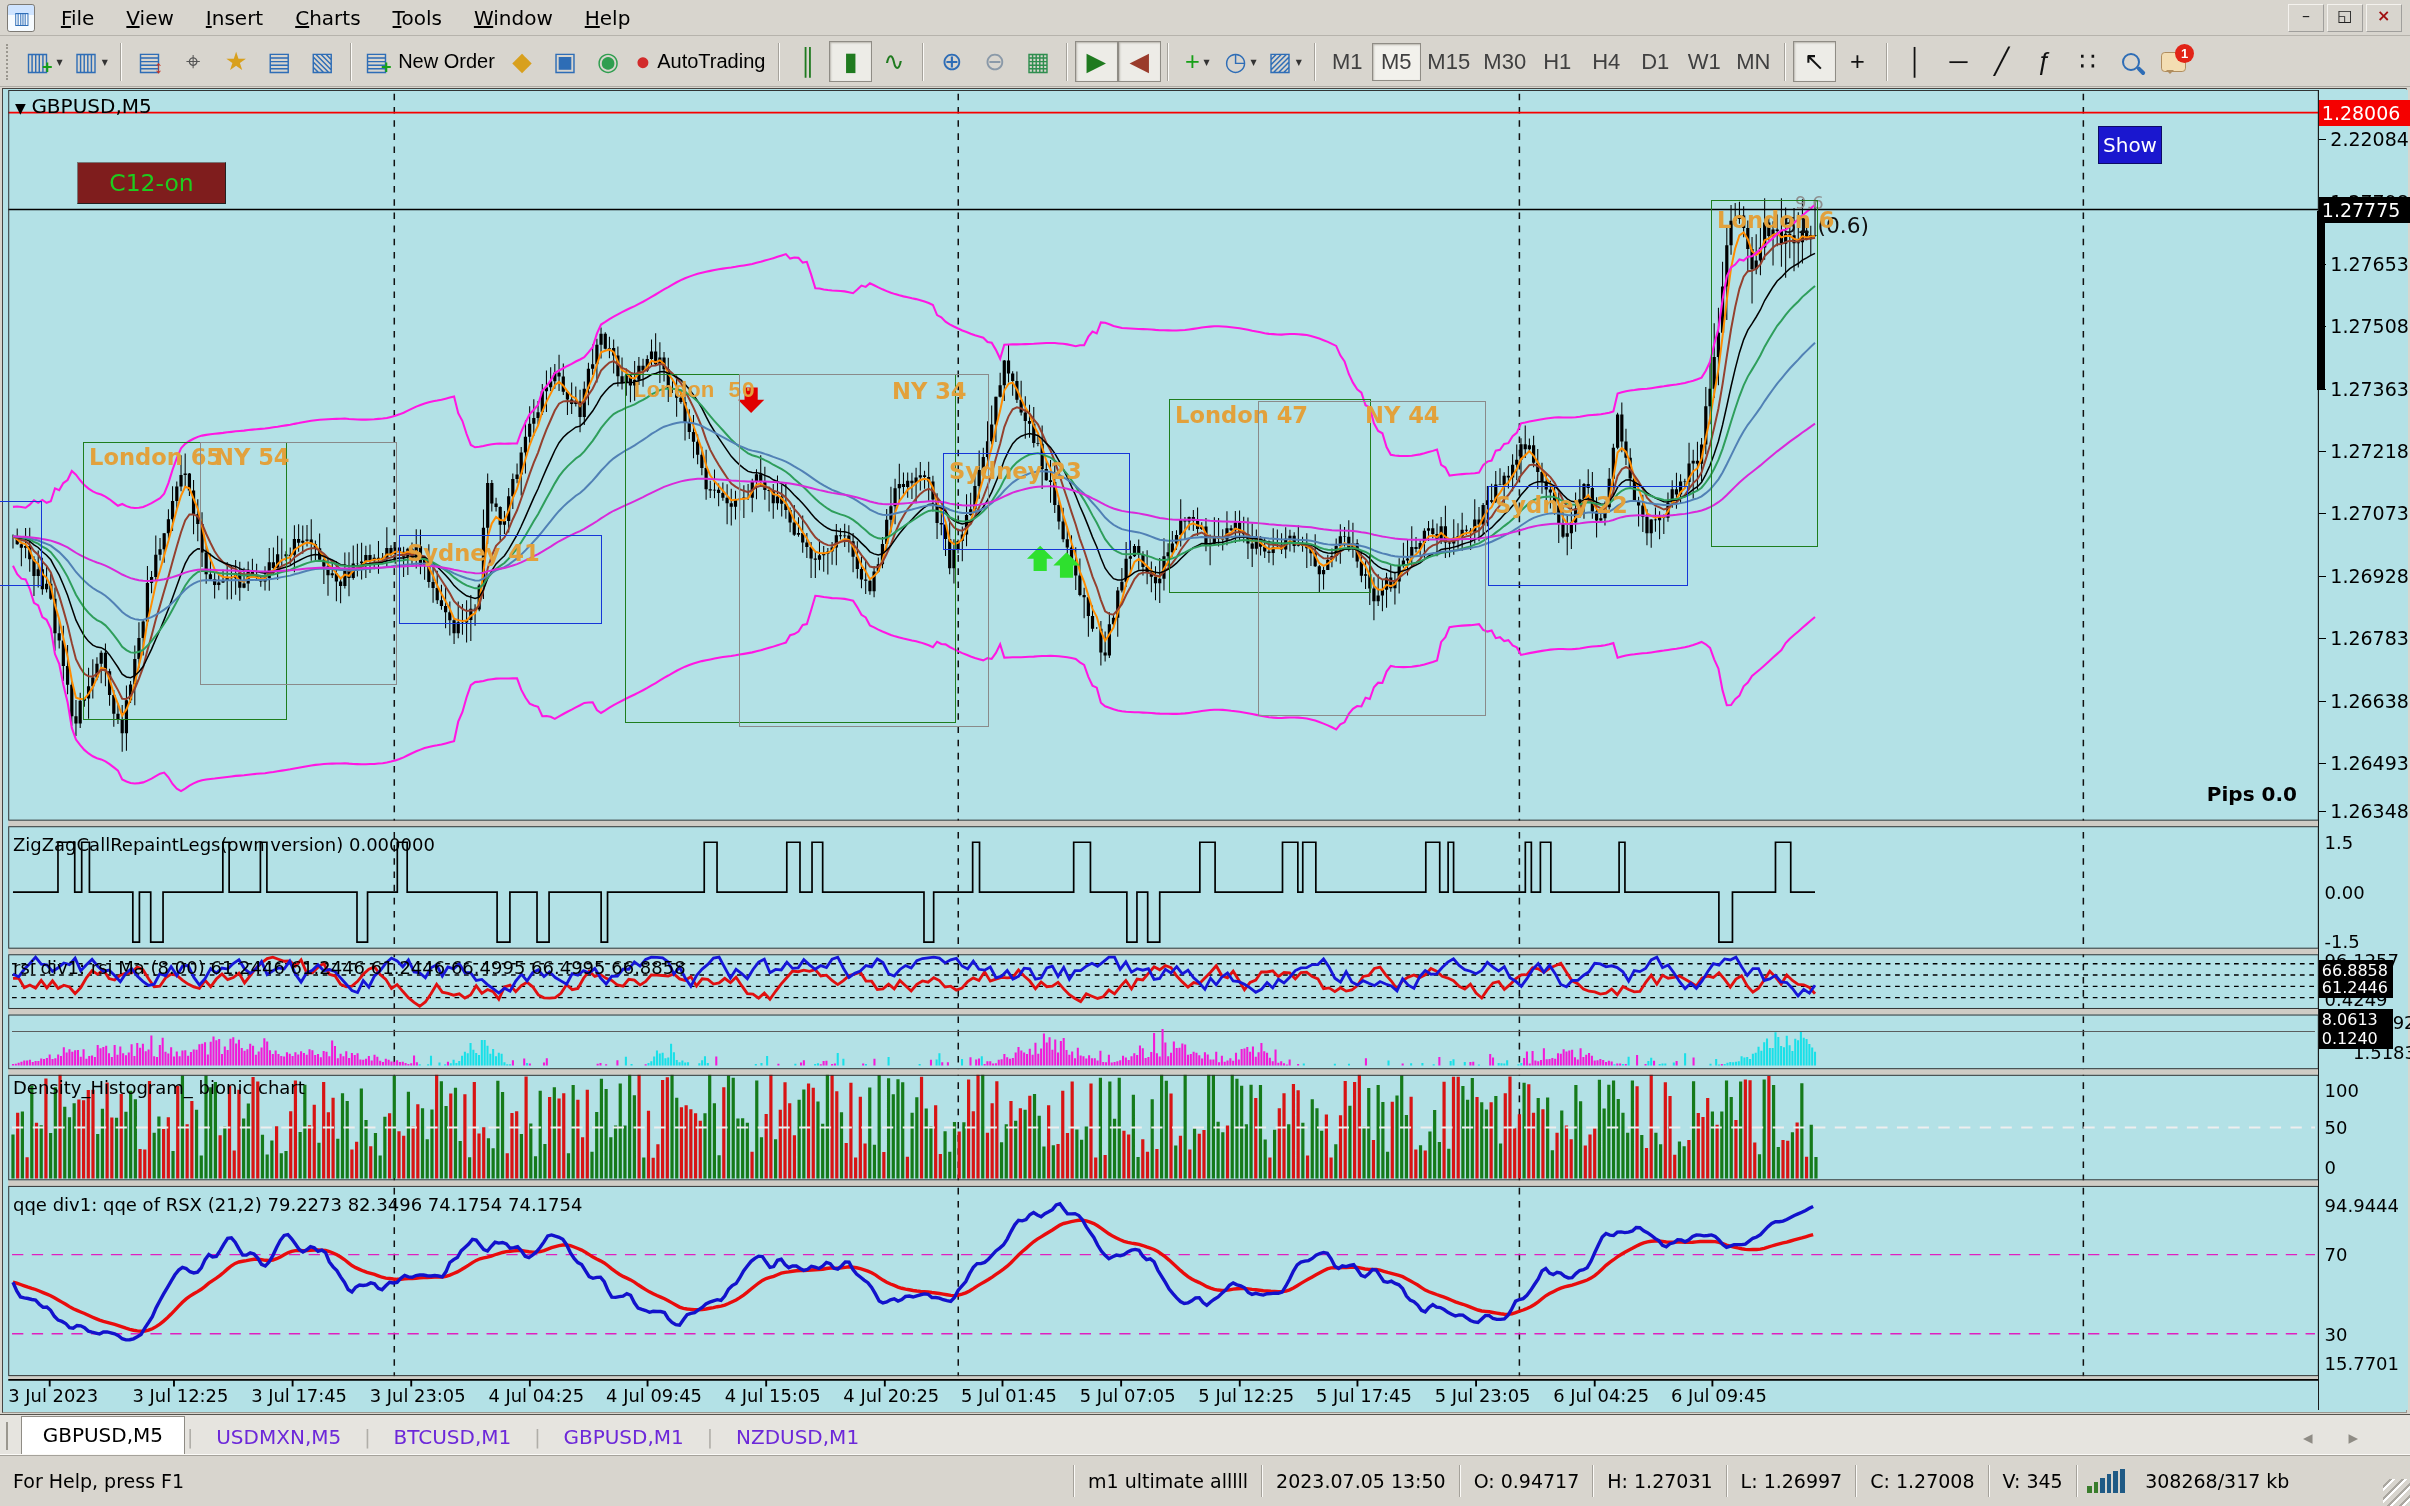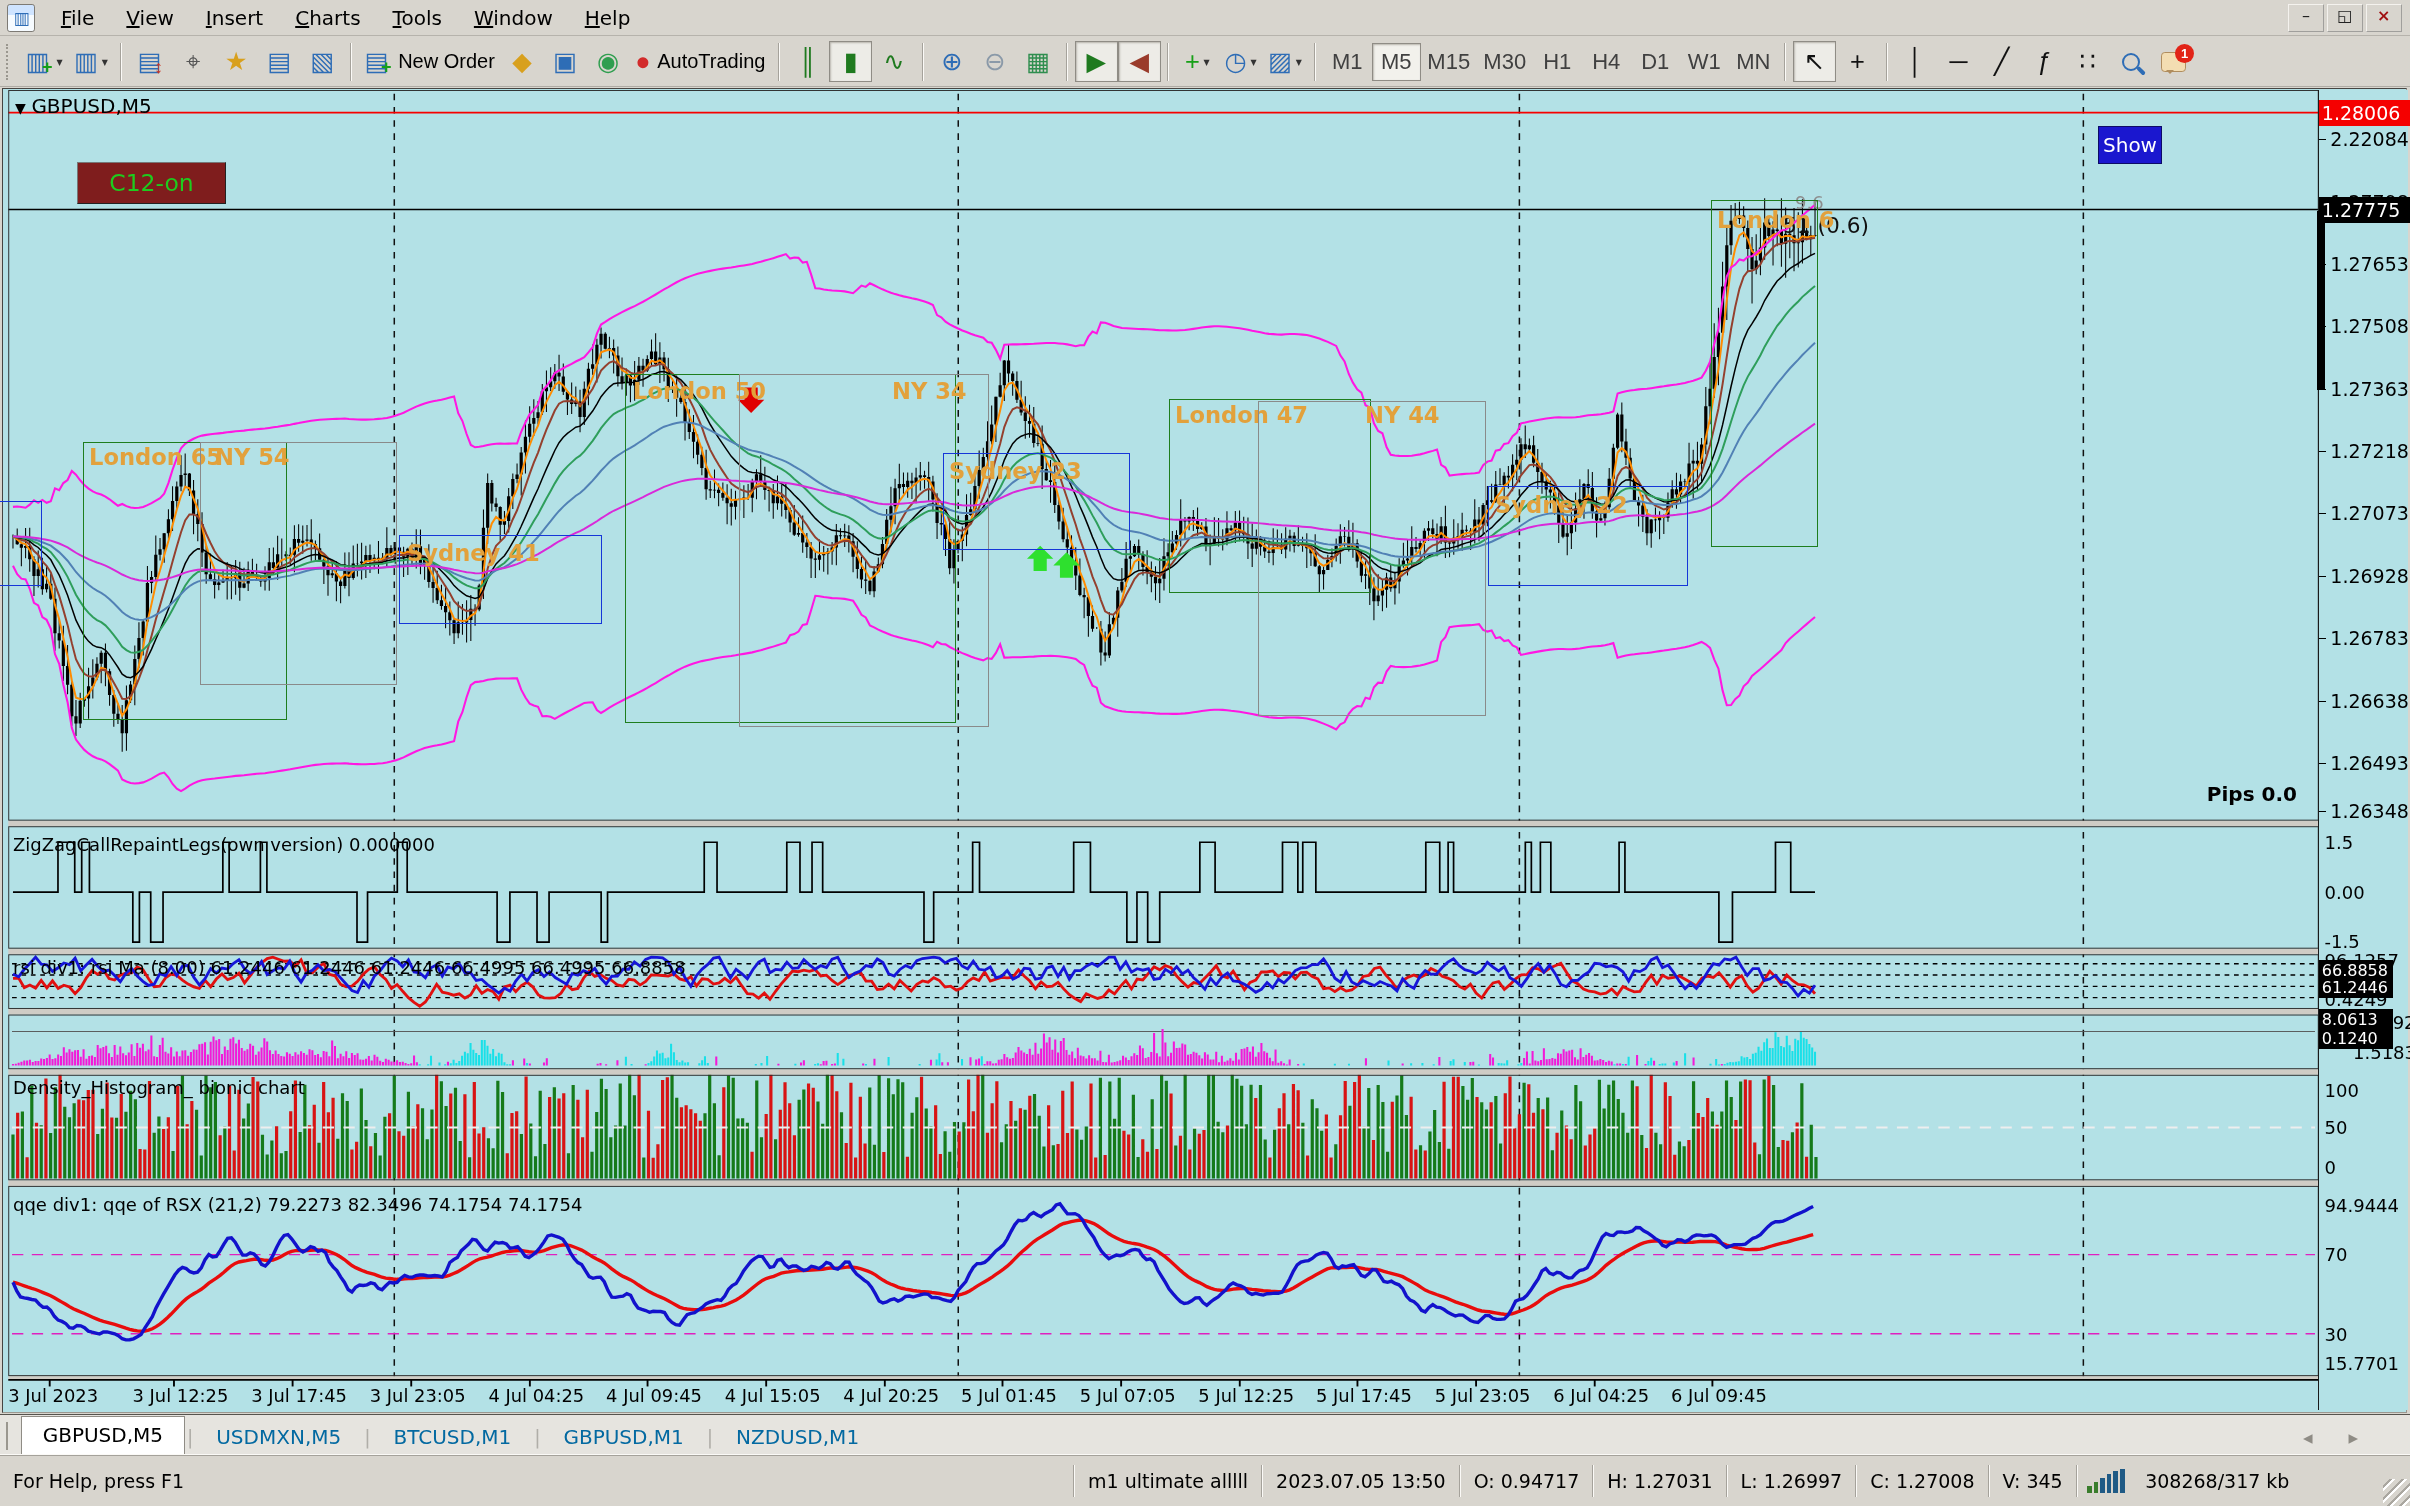--- a/index.html
+++ b/index.html
@@ -66,21 +66,21 @@
   .sbox.blue{border-color:#1536d8;}
   .slabel{position:absolute;font-weight:bold;font-size:22.6px;color:#e2a13c;white-space:nowrap;}
   .plabel{position:absolute;font-size:18px;white-space:nowrap;}
   #pips{position:absolute;left:2062px;top:782px;width:235px;text-align:right;font-weight:bold;font-size:20px;}
   #spikesup{position:absolute;left:1795px;top:192px;font-size:18px;color:#8d8d8d;}
   #spikelbl{position:absolute;left:1783px;top:213px;font-size:21.7px;color:#111;}
   
   #tabbar{position:absolute;left:0;top:1414px;width:2411px;height:40px;background:#e6e4df;
           border-top:1.9px solid #55534e;display:flex;align-items:flex-end;box-sizing:border-box;}
   #tabgrip{width:5.6px;height:28px;border-left:2.8px double #9a978f;margin:0 7.5px 3.8px 5.6px;}
-  .tab{font-size:20px;padding:4.7px 21px;margin-bottom:0;color:#0369a1;white-space:nowrap;}
+  .tab{font-size:20px;padding:4.7px 21px;margin-bottom:0;color:#6d28d9;white-space:nowrap;}
   .tab.active{background:#fff;border:0.9px solid #8f8c85;border-bottom:none;color:#000;height:28px;display:flex;align-items:center;}
   .tabdiv{color:#b0aea8;font-size:19px;margin:0 1.9px 5.6px 1.9px;}
   #tabscroll{margin-left:auto;margin-right:38px;margin-bottom:5.6px;color:#8f8c85;font-size:19px;letter-spacing:15px;}
   
   #statusbar{position:absolute;left:0;top:1454px;width:2411px;height:53px;background:#d8d5ce;
              border-top:0.9px solid #fbfaf7;box-shadow:inset 0 0.9px 0 #a5a29b;display:flex;align-items:center;box-sizing:border-box;}
   .scell{font-size:19px;padding:0 13px;white-space:nowrap;}
   .ssep{width:0;height:32px;border-left:0.9px solid #a5a29b;border-right:0.9px solid #fbfaf7;}
   #helpcell{width:1073px;box-sizing:border-box;}
   #traffic{display:flex;align-items:center;gap:7.5px;margin-left:9.4px;}
@@ -370,21 +370,21 @@
   <div class="plabel" style="left:13px;top:957px;">rsi div1: rsi Ma (8.00) 61.2446 61.2446 61.2446 66.4995 66.4995 66.8858</div>
   <div class="plabel" style="left:13px;top:1077px;">Density_Histogram_ bionic chart</div>
   <div class="plabel" style="left:13px;top:1194px;">qqe div1: qqe of RSX (21,2) 79.2273 82.3496 74.1754 74.1754</div>
 <div class="sbox green" style="left: 83px; top: 442px; width: 204px; height: 278px;"></div>
     <div class="slabel" style="left: 89px; top: 444px;">London 65</div>
     <div class="sbox gray" style="left: 200px; top: 442px; width: 197px; height: 243px;"></div>
     <div class="slabel" style="left: 215px; top: 444px;">NY 54</div>
     <div class="sbox blue" style="left: 399px; top: 535px; width: 203px; height: 89px;"></div>
     <div class="slabel" style="left: 407px; top: 540px;">Sydney 41</div>
     <div class="sbox green" style="left: 625px; top: 374px; width: 331px; height: 349px;"></div>
-    <div class="slabel" style="left: 633px; top: 378px;">London 50</div>
+    <div class="slabel" style="left: 633px; top: 378px; font-family: Liberation Mono, monospace;">London 50</div>
     <div class="sbox gray" style="left: 739px; top: 374px; width: 250px; height: 353px;"></div>
     <div class="slabel" style="left: 892px; top: 378px;">NY 34</div>
     <div class="sbox blue" style="left: 943px; top: 453px; width: 187px; height: 97px;"></div>
     <div class="slabel" style="left: 949px; top: 458px;">Sydney 23</div>
     <div class="sbox green" style="left: 1169px; top: 399px; width: 202px; height: 194px;"></div>
     <div class="slabel" style="left: 1175px; top: 402px;">London 47</div>
     <div class="sbox gray" style="left: 1258px; top: 401px; width: 228px; height: 315px;"></div>
     <div class="slabel" style="left: 1365px; top: 402px;">NY 44</div>
     <div class="sbox blue" style="left: 1488px; top: 486px; width: 200px; height: 100px;"></div>
     <div class="slabel" style="left: 1495px; top: 492px;">Sydney 22</div>

